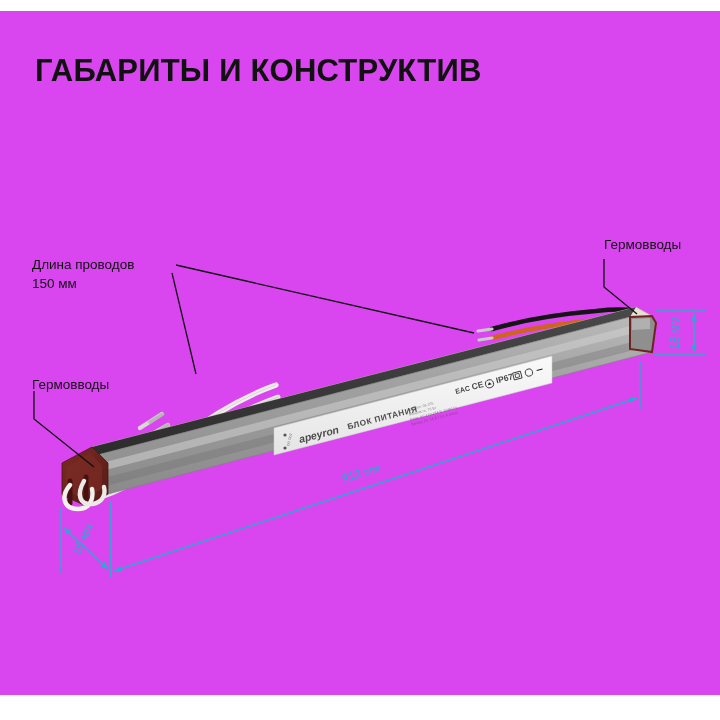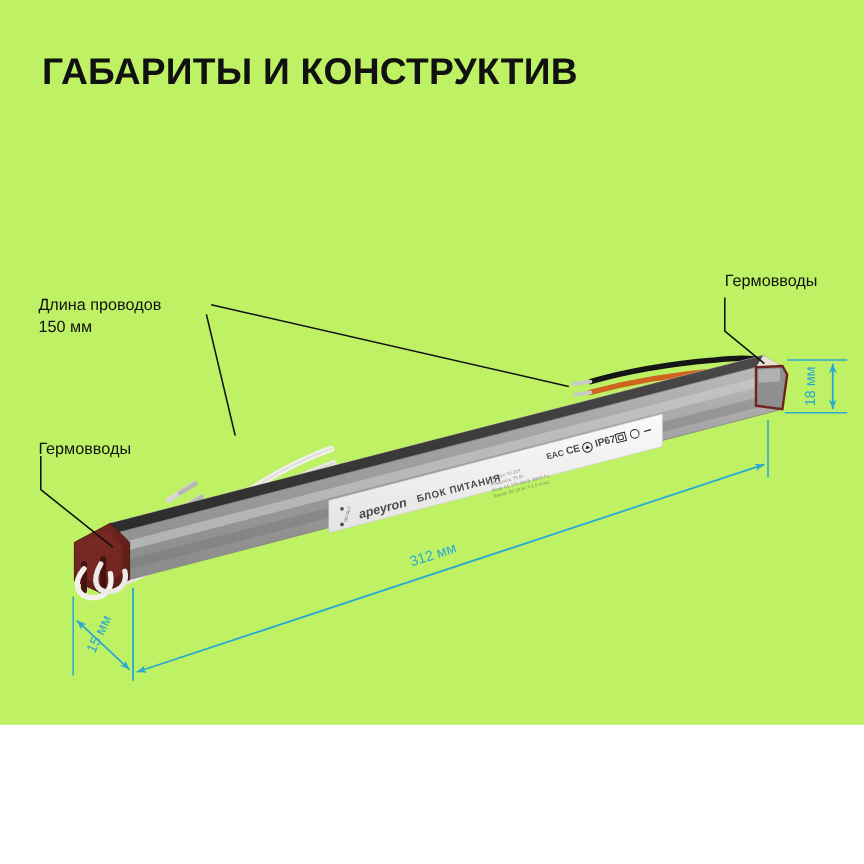--- a/index.html
+++ b/index.html
@@ -11,22 +11,23 @@
     width: 720px;
     height: 720px;
     font-family: "Liberation Sans", sans-serif;
     color: #1a1a1a;
     overflow: hidden;
     position: relative;
   }
   #page {
     position: relative;
     width: 720px;
-    height: 604px;
-    background: #bef264;
+    height: 684px;
+    background: #d946ef;
+    margin-top: 11px;
   }
   #title {
     position: absolute;
     left: 35px;
     top: 42px;
     font-size: 31px;
     font-weight: bold;
     letter-spacing: 0.2px;
     color: #111111;
     white-space: nowrap;

